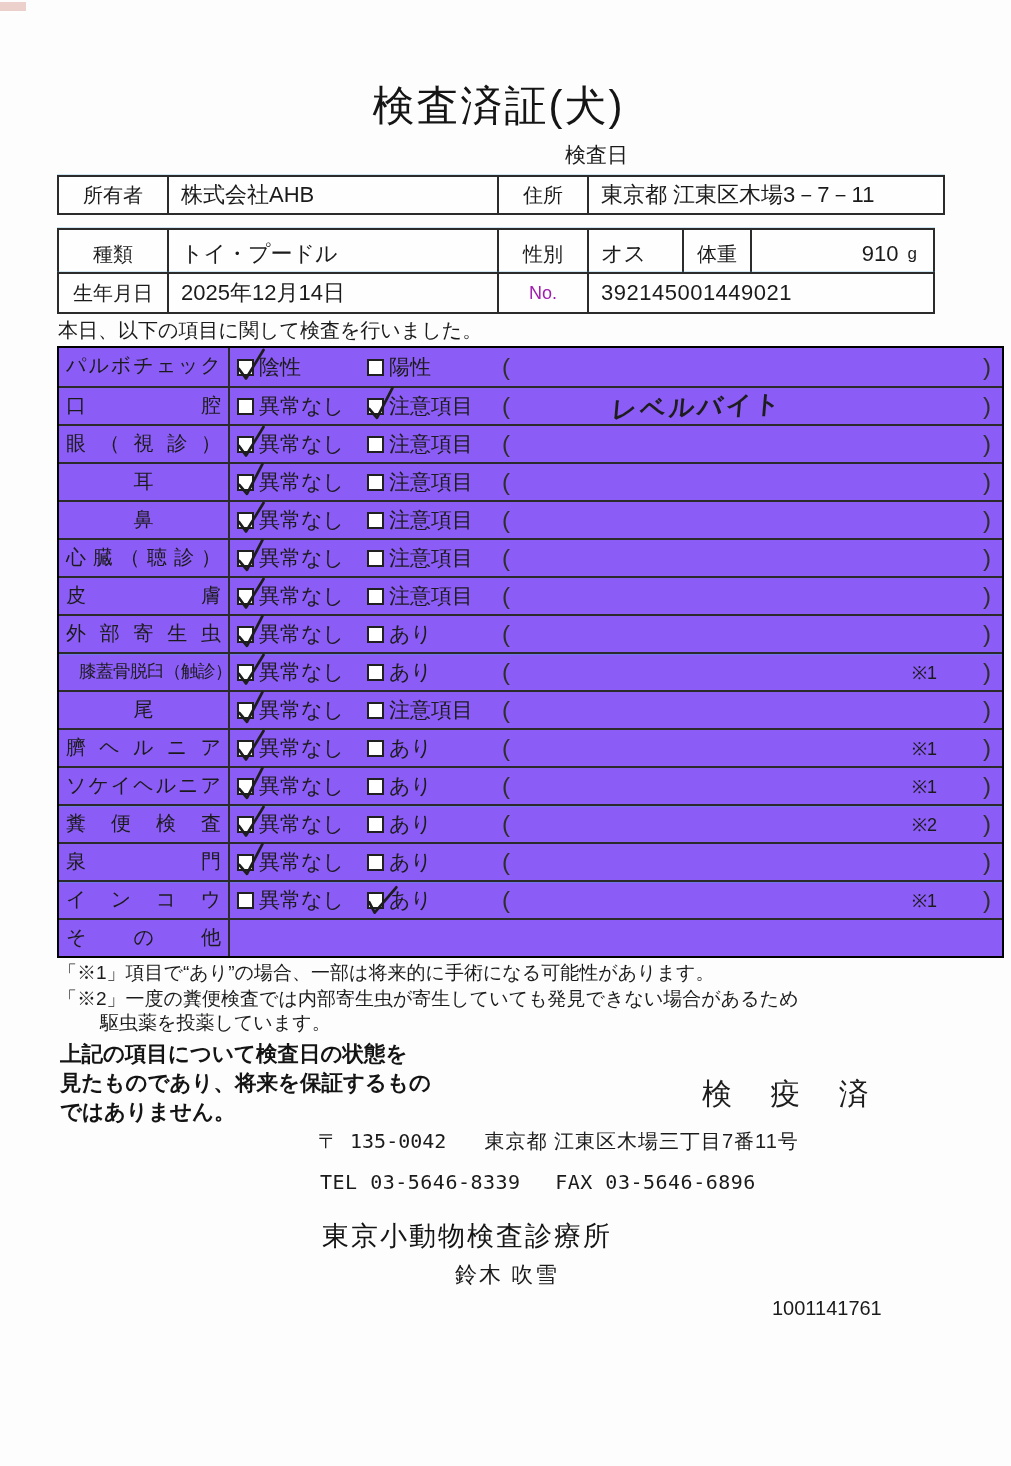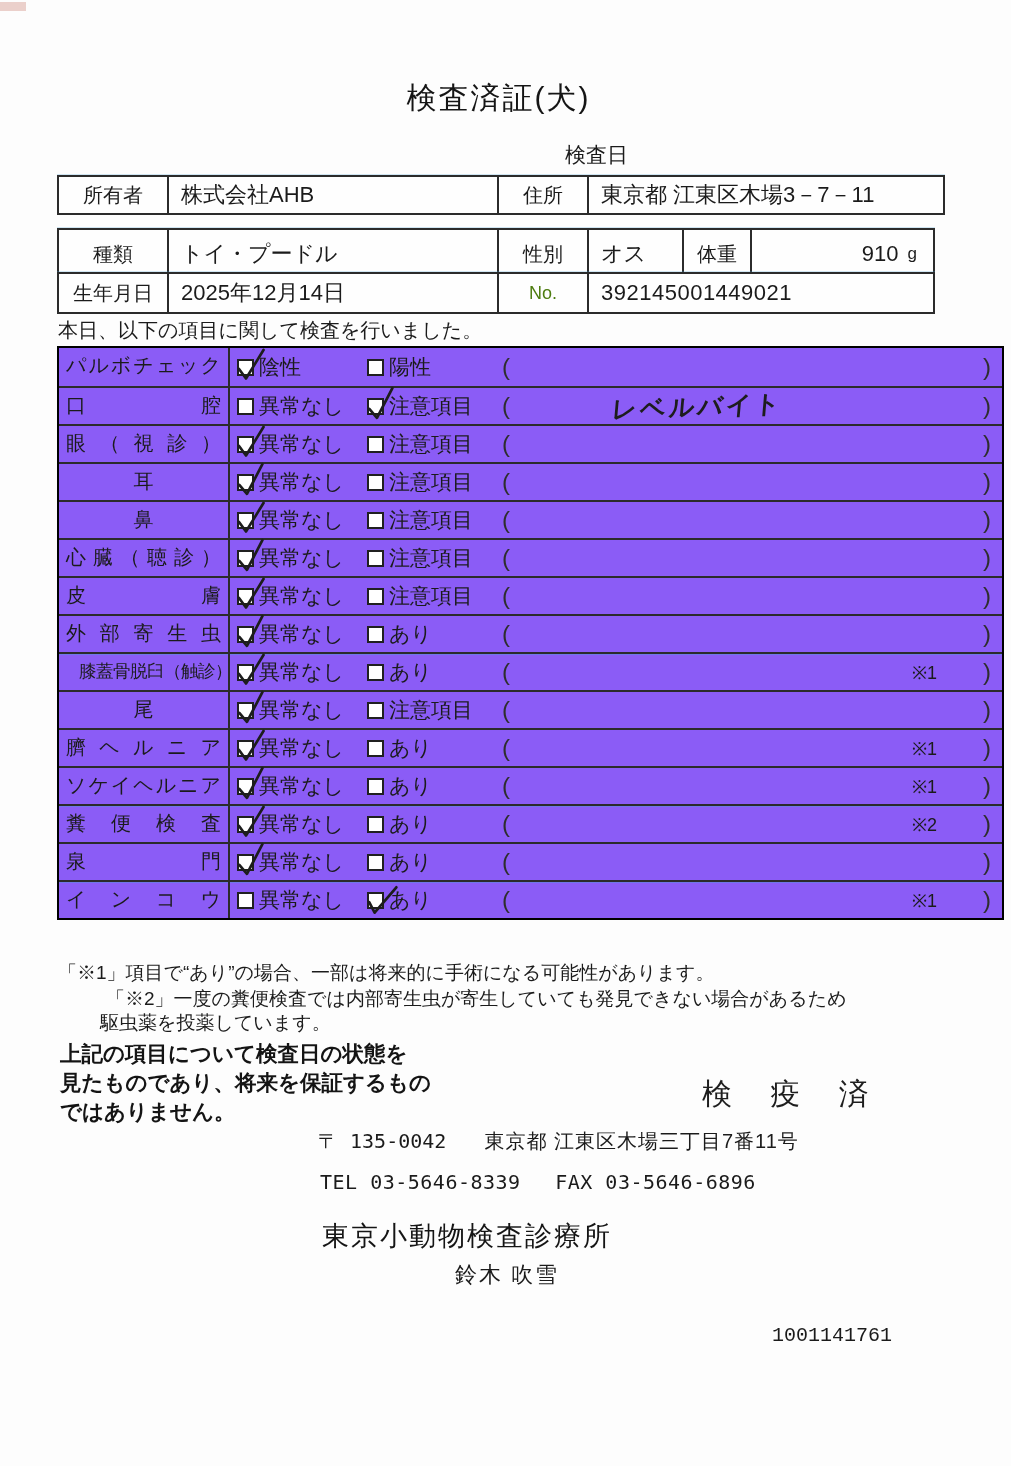--- a/index.html
+++ b/index.html
@@ -6,39 +6,39 @@
   .page{
     position:relative;width:1011px;height:1466px;background:#fdfdfd;
     font-family:"Liberation Sans",sans-serif;color:#1b1b1b;overflow:hidden;
   }
   .abs{position:absolute;}
 
   
   .scan-artifact{left:0;top:2px;width:26px;height:9px;background:#d9a49a;opacity:.5;}
 
   
-  .title{left:0;right:14px;top:78px;text-align:center;font-size:30px;font-weight:500;letter-spacing:2px;color:#151515;}
+  .title{left:0;right:14px;top:78px;text-align:center;font-size:42px;font-weight:500;letter-spacing:2px;color:#151515;}
 
   
   .insp-date-label{left:565px;top:141px;font-size:21px;}
   .insp-date-value{left:758px;top:141px;width:176px;text-align:right;font-size:21px;margin-top:36px;}
 
   
   .htable{box-sizing:border-box;border:2px solid #2b2b2b;display:grid;background:#fefefe;
           box-shadow:0 -1px 0 rgba(70,160,210,.25);}
   .htable .cell{box-sizing:border-box;border-left:2px solid #2b2b2b;display:flex;align-items:center;overflow:hidden;white-space:nowrap;}
   .htable .cell:first-child{border-left:none;}
   .hlabel{justify-content:center;font-size:20px;}
   .hvalue{padding-left:12px;font-size:22px;}
   .owner-table{left:57px;top:175px;width:888px;height:40px;grid-template-columns:108px 330px 90px 1fr;}
   .pet-table1{left:57px;top:228px;width:878px;height:52px;grid-template-columns:108px 330px 90px 95px 68px 1fr;}
   .pet-table2{left:57px;top:272px;width:878px;height:42px;grid-template-columns:108px 330px 90px 1fr;}
   .weight-cell{justify-content:flex-end;padding-right:16px;font-size:22px;}
   .weight-unit{font-size:17px;margin-left:9px;}
-  .no-label{font-size:18px;color:#4d7c0f;}
+  .no-label{font-size:18px;color:#a21caf;}
   .no-value{letter-spacing:.5px;}
 
   .intro{left:58px;top:317px;font-size:20px;}
 
   
   .exam-table{left:57px;top:346px;width:947px;box-sizing:border-box;border:2px solid #000000;background:#8b5cf6;}
   .exam-row{position:relative;height:38px;box-sizing:border-box;border-top:2px solid #2b2b2b;}
   .exam-row:first-child{border-top:none;}
   .exam-row:nth-child(9),.exam-row:nth-child(13),.exam-row:nth-child(15){box-shadow:inset 0 2px 0 -1px rgba(60,170,210,.35);}
   .row-label{position:absolute;left:0;top:0;bottom:0;width:171px;box-sizing:border-box;
@@ -62,37 +62,37 @@
   
   .checkbox{position:relative;display:inline-block;width:17px;height:17px;box-sizing:border-box;
             border:2px solid #202020;background:#fff;flex:none;}
   .checkbox svg{display:none;position:absolute;left:-4px;top:-14px;width:32px;height:36px;overflow:visible;}
   .checkbox.checked svg{display:block;}
   .exam-row:nth-child(even) .checkbox.checked svg{transform:rotate(-4deg);}
   .opt2 .checkbox.checked svg{transform:rotate(9deg) translate(1px,2px);}
 
   
   .fn1{left:58px;top:960px;font-size:19px;}
-  .fn2{left:58px;top:986px;font-size:19px;margin-left:48px;}
+  .fn2{left:58px;top:986px;font-size:19px;}
   .fn3{left:100px;top:1010px;font-size:19px;}
 
   
   .disclaimer{left:60px;top:1040px;font-size:21.5px;font-weight:700;line-height:29px;color:#141414;}
 
   
   .stamp{left:702px;top:1074px;font-size:30px;font-weight:500;letter-spacing:15px;color:#1e1e1e;white-space:nowrap;}
 
   
   .postal{left:318px;top:1128px;font-size:20px;font-family:"DejaVu Sans Mono","Liberation Sans",monospace;}
   .postal .jp{font-family:"Liberation Sans",sans-serif;margin-left:26px;letter-spacing:1px;}
   .tel{left:320px;top:1170px;font-size:20px;font-family:"DejaVu Sans Mono",monospace;letter-spacing:.5px;}
   .tel .fax{margin-left:22px;}
   .clinic-name{left:322px;top:1218px;font-size:27px;font-weight:500;letter-spacing:2px;color:#151515;}
   .vet-name{left:455px;top:1252px;font-size:22px;letter-spacing:2px;margin-top:8px;}
-  .serial{left:772px;top:1324px;font-size:20px;font-family:Liberation Mono, monospace;}
+  .serial{left:772px;top:1297px;font-size:20px;font-family:Liberation Sans, sans-serif;}
 </style>
 </head>
 <body>
 
 <div class="page">
 
   <div class="abs scan-artifact"></div>
 
   <div class="abs title">検査済証(犬)</div>
 
@@ -467,20 +467,24 @@
           </svg>
         </span>
         <span class="opt-text">あり</span>
       </span>
       <span class="paren open">(</span>
       <span class="note"></span>
       <span class="paren close">)</span>
       <span class="row-mark">※1</span>
     </div>
   </div>
+        <div class="exam-row">
+    <div class="row-label">その他</div>
+    <div class="row-opts"></div>
+  </div>
       </div>
   </div>
 
   <div class="abs fn1">「※1」項目で“あり”の場合、一部は将来的に手術になる可能性があります。</div>
   <div class="abs fn2">「※2」一度の糞便検査では内部寄生虫が寄生していても発見できない場合があるため</div>
   <div class="abs fn3">駆虫薬を投薬しています。</div>
 
   <div class="abs disclaimer">
     <div>上記の項目について検査日の状態を</div>
     <div>見たものであり、将来を保証するもの</div>

